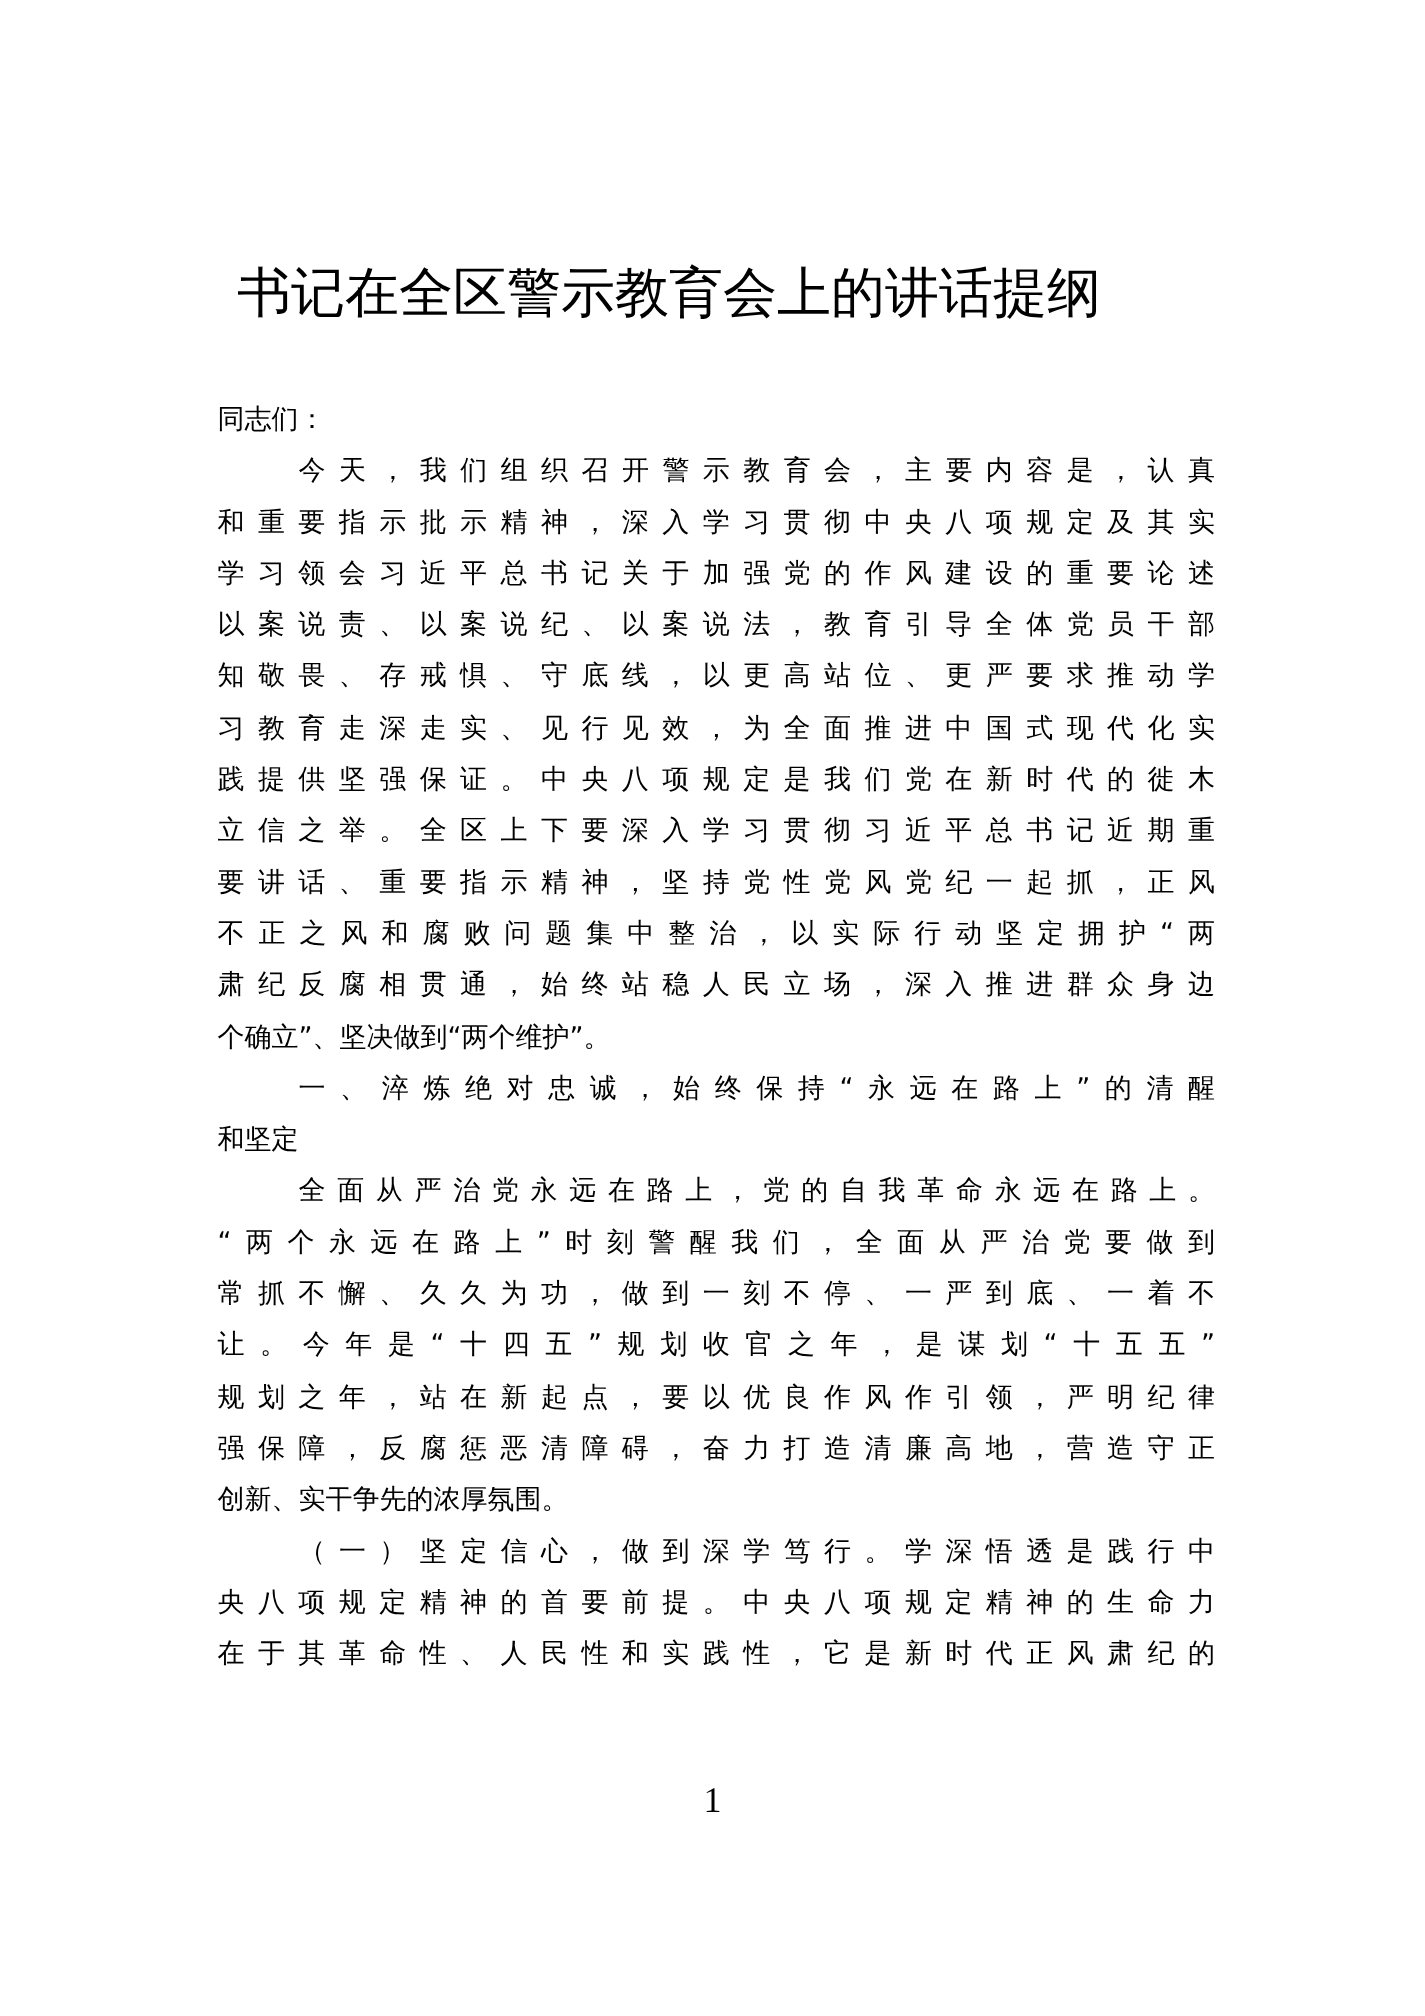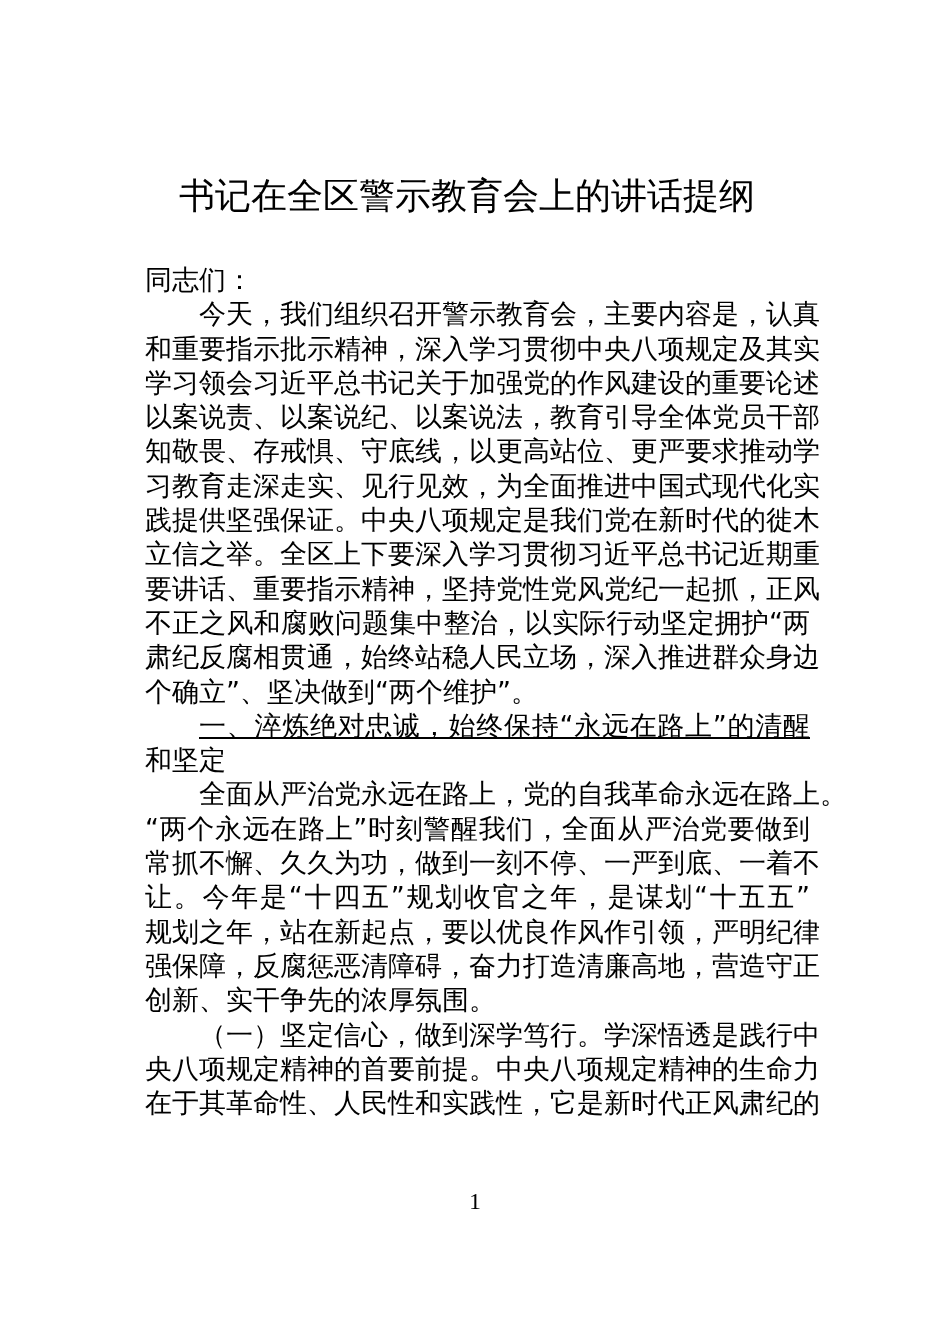--- a/index.html
+++ b/index.html
@@ -6,33 +6,32 @@
     body { width: 950px; height: 1344px; position: relative; overflow: hidden; }
     .page {
       position: absolute; left: 0; top: 0; width: 950px; height: 1344px;
       background: #ffffff; color: #000000;
       font-family: "DejaVu Sans", sans-serif;
     }
     .title {
       position: absolute; left: 0; top: 170px; width: 892px;
       text-align: center; font-size: 36px; line-height: 52px; letter-spacing: 0px;
       font-weight: normal;
-      padding-left: 21px;
     }
     .body-text {
       position: absolute; left: 145px; top: 263px; width: 665px;
     }
     .line {
-      font-size: 27px; line-height: 34.3px; height: 34.3px;
+      font-size: 18px; line-height: 34.3px; height: 34.3px;
       white-space: nowrap; overflow: visible; text-align: justify;
       text-align-last: justify;
     }
     .line.last { text-align-last: left; }
     .line.indent { padding-left: 54px; }
-    .line.indent-h { padding-left: 54px; text-decoration: underline; }
+    .line.indent-h { padding-left: 54px; }
     .page-number {
       position: absolute; left: 0; top: 1188px; width: 950px;
       text-align: center; font-family: "Liberation Serif", serif; font-size: 24px;
     }
   </style>
 </head>
 <body>
 
 <div class="page">
   <div class="title">书记在全区警示教育会上的讲话提纲</div>

